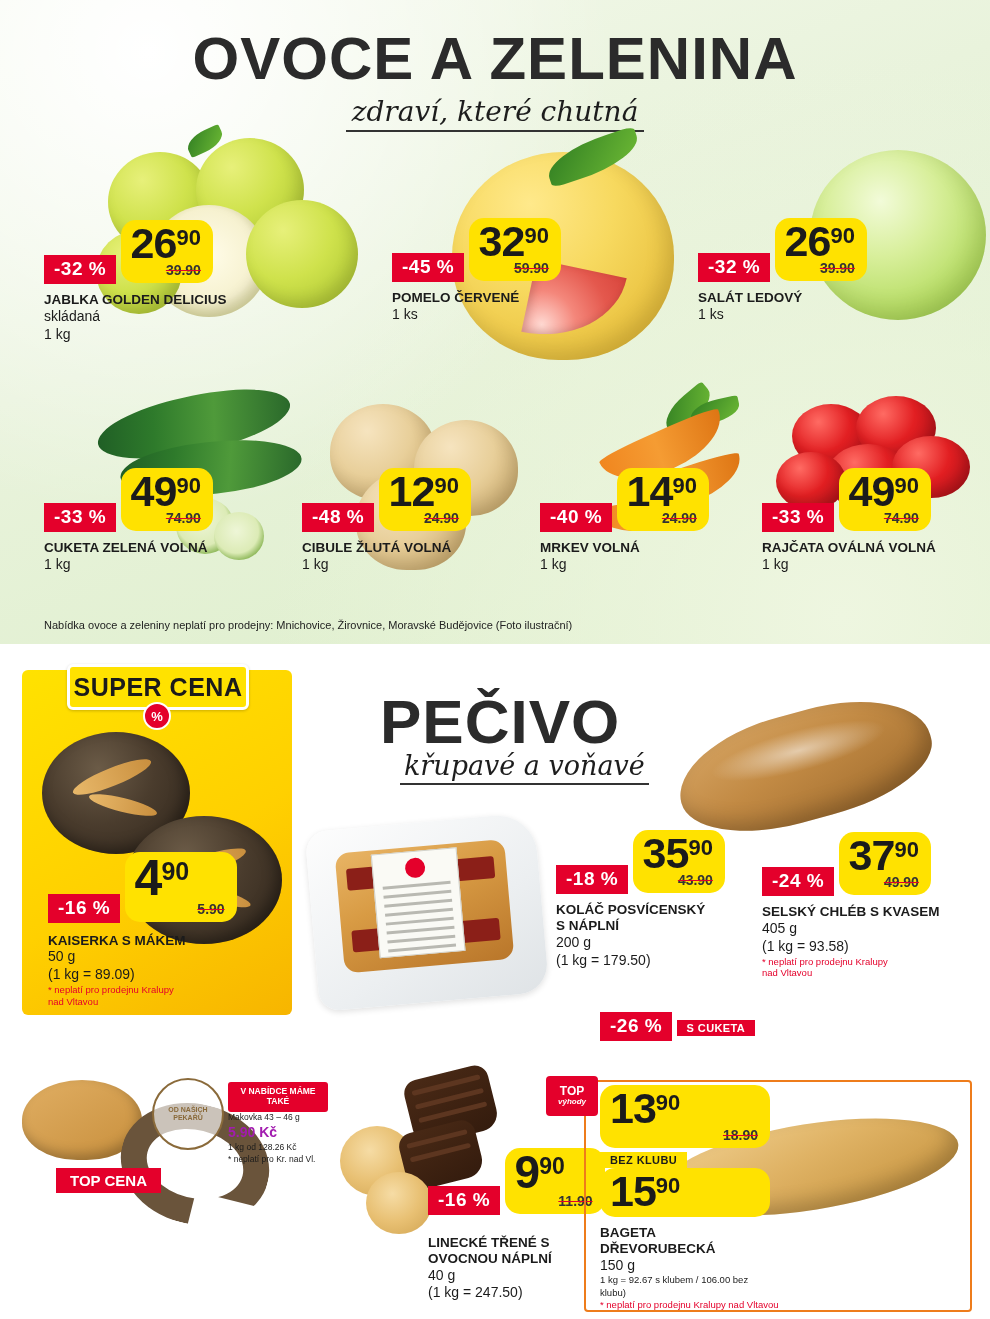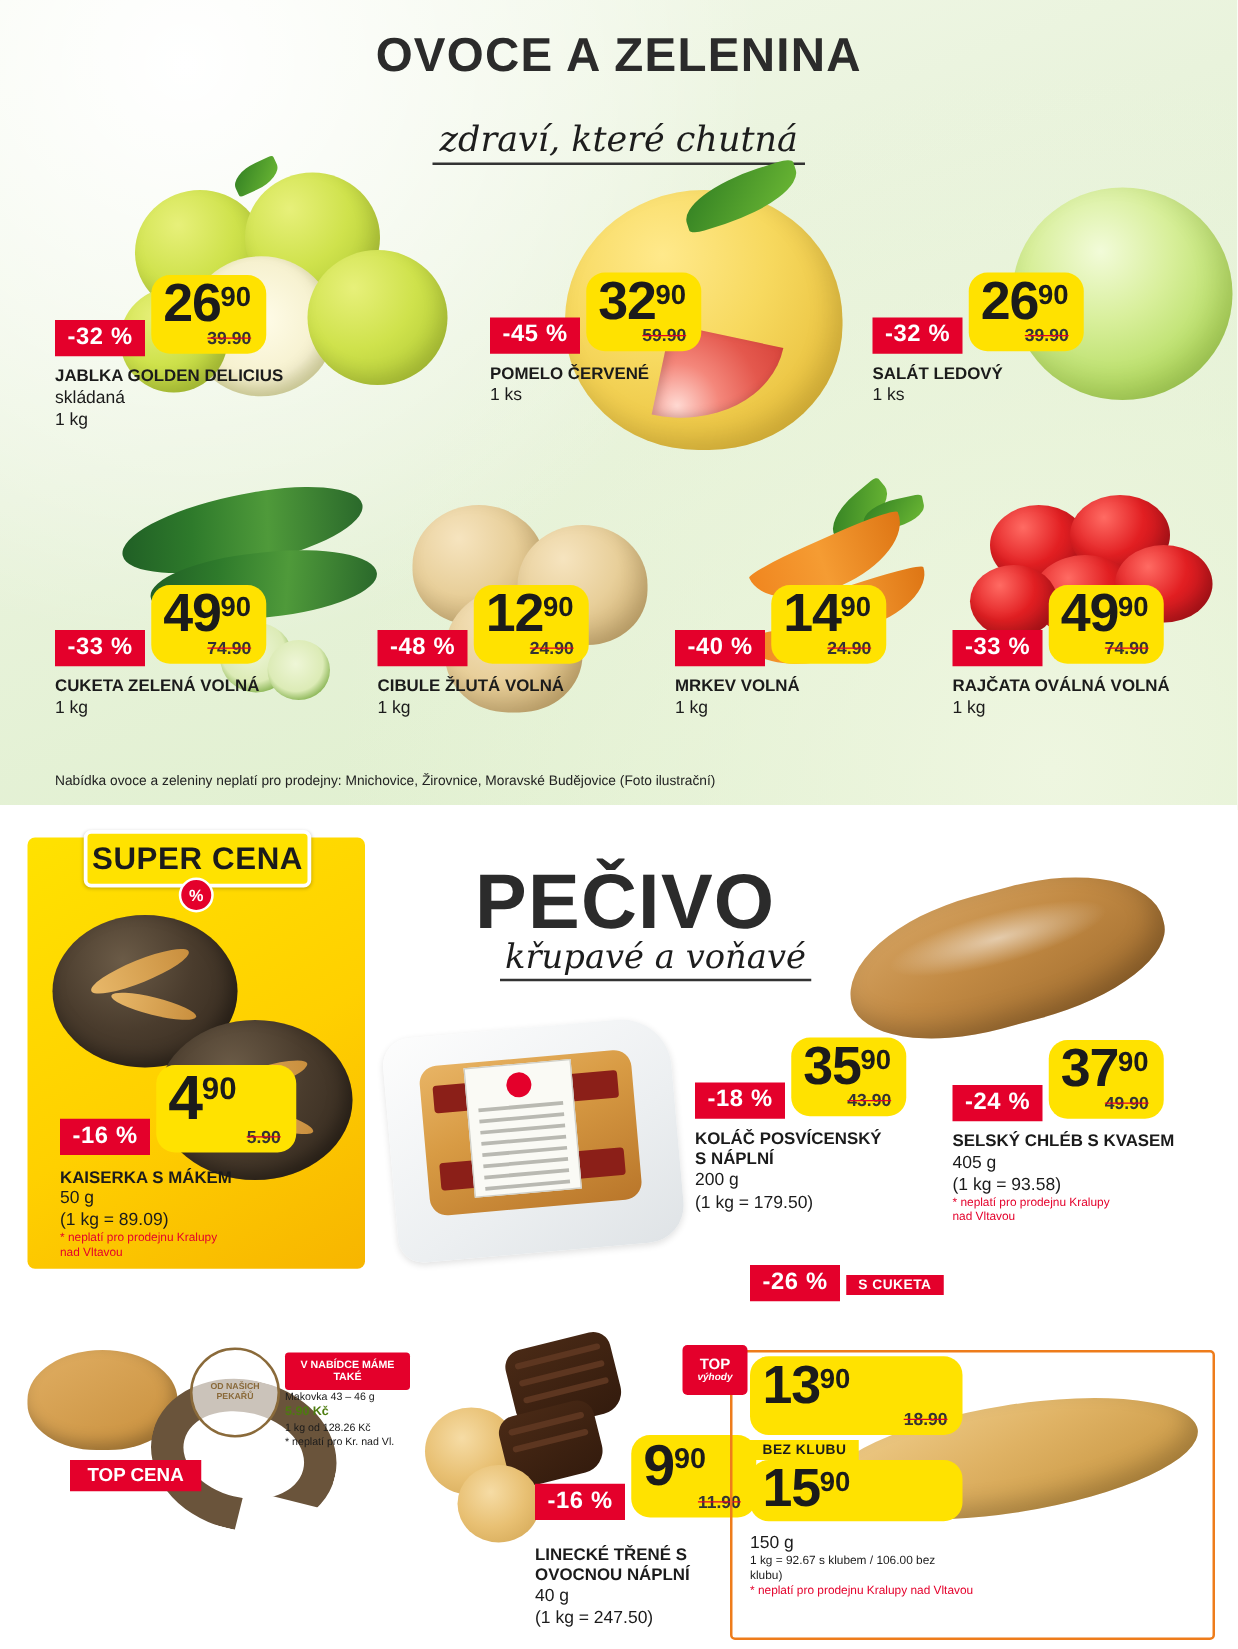--- a/index.html
+++ b/index.html
@@ -36,21 +36,21 @@
     color:#ffffff; font-weight:bold; font-style:italic; font-size:27px;
     line-height:1; letter-spacing:-1px;
   }
   .logo .logo-sub {
     color:#ffd400; font-weight:bold; font-style:italic; font-size:11px; line-height:1;
     margin-top:1px;
   }
 
   .sec-title {
     position:absolute; text-align:center; width:100%;
-    font-size:38px; font-weight:bold; letter-spacing:1px; color:#2b2b2b;
+    font-size:60px; font-weight:bold; letter-spacing:1px; color:#2b2b2b;
     top:24px; left:0;
   }
   .sec-sub {
     position:absolute; width:100%; text-align:center;
     top:95px; left:0;
     font-family:"DejaVu Serif", serif; font-style:italic; font-size:28px; color:#1d1d1d;
   }
   .sec-sub span { border-bottom:2px solid #333; padding:0 6px 2px 6px;text-align:right; }
 
   
@@ -243,21 +243,21 @@
   .v-nabidce {
     position:absolute; left:228px; top:1082px; width:100px; height:30px;
     background:#e4002b; color:#fff; font-weight:bold; font-size:8.5px;
     display:flex; align-items:center; justify-content:center; text-align:center;
     line-height:1.15; border-radius:3px; padding:0 4px;
   }
   .makovka-info {
     position:absolute; left:228px; top:1112px; width:100px;
     font-size:8.5px; line-height:1.35; color:#1b1b1b;
   }
-  .makovka-info .big { font-size:10px; font-weight:bold; color:#4d7c0f; }
+  .makovka-info .big { font-size:14px; font-weight:bold; color:#a21caf; }
   .bio-stamp {
     position:absolute; left:152px; top:1078px; width:72px; height:72px;
     border:2px solid #8a6a3a; border-radius:50%;
     display:flex; flex-direction:column; align-items:center; justify-content:center;
     color:#8a6a3a; font-size:7px; font-weight:bold; text-align:center; line-height:1.2;
     background:rgba(255,255,255,.65);
   }
   .top-cena {
     position:absolute; background:#e4002b; color:#fff; font-weight:bold;
     font-size:15px; padding:4px 14px;
@@ -564,20 +564,21 @@
     <div class="klub-label">S CUKETA</div>
     <div class="pricebox" style="min-width:110px; display:block;margin-top:44px;">
       <span class="price-main">13</span><span class="price-dec">90</span>
       <span class="oldprice">18.90</span>
     </div>
     <div class="klub-label plain" style="margin-top:4px;">BEZ KLUBU</div>
     <div class="pricebox" style="min-width:110px; display:block;">
       <span class="price-main">15</span><span class="price-dec">90</span>
     </div>
     <div style="margin-top:8px; width:170px;">
+      <div class="prodname">BAGETA DŘEVORUBECKÁ</div>
       <div class="prodsub">150 g</div>
       <div class="prodsub" style="font-size:9.5px;">1 kg = 92.67 s klubem / 106.00 bez klubu)</div>
       <div class="note-red" style="width:200px;">* neplatí pro prodejnu Kralupy nad Vltavou</div>
     </div>
   </div>
 
   <div class="topvyhody" style="left:546px; top:424px;">
     <span>TOP</span>
     <em>výhody</em>
   </div>

